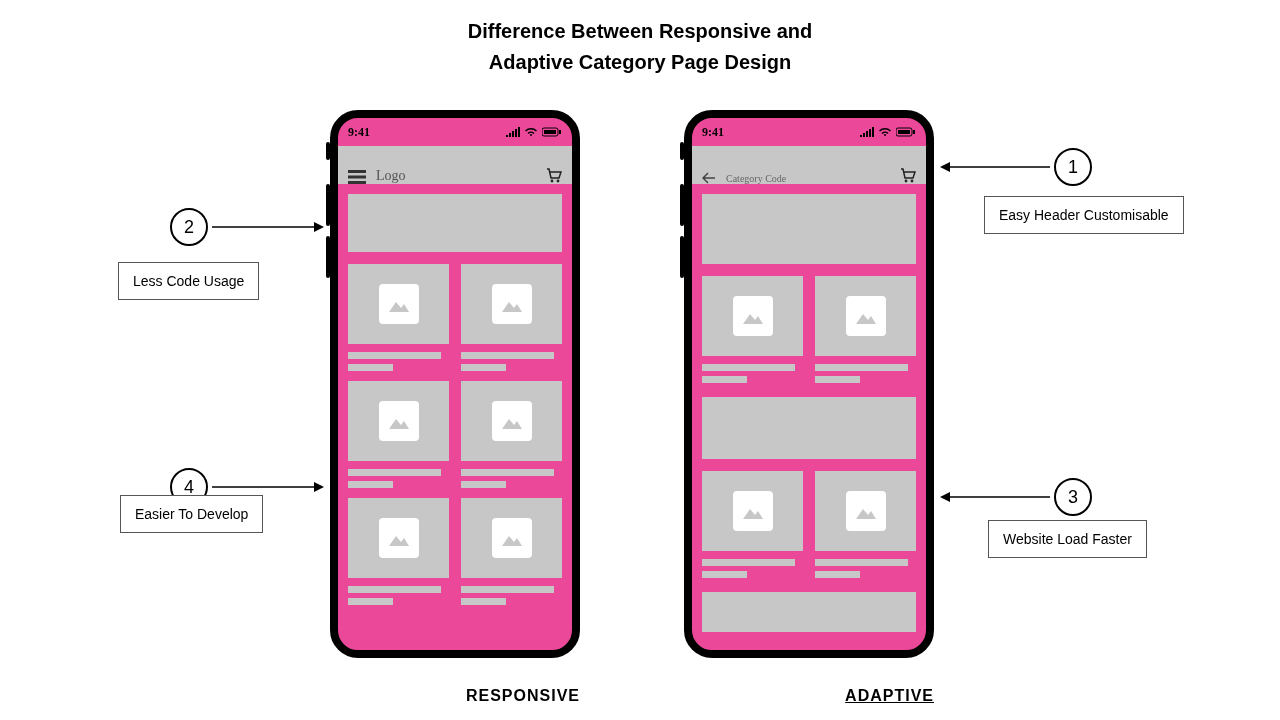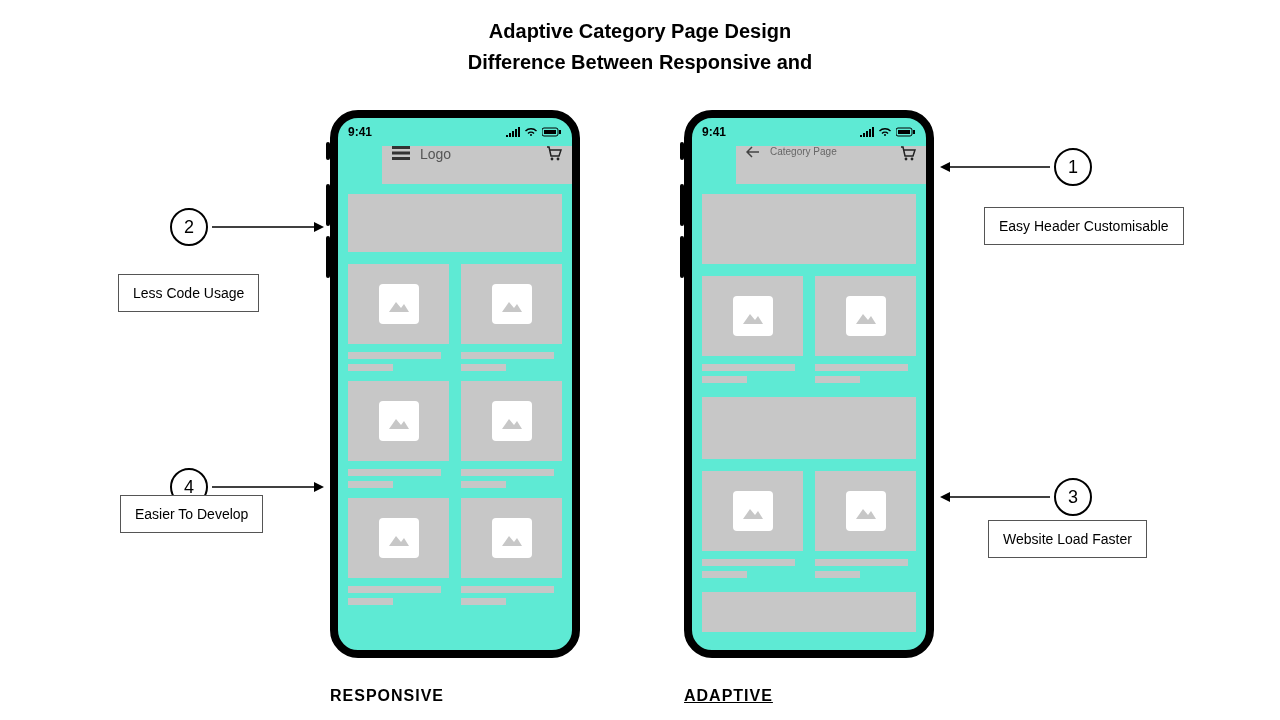--- a/index.html
+++ b/index.html
@@ -21,34 +21,35 @@
     font-weight: 700;
     line-height: 1.55;
     color: #000;
   }
   .phone {
     position: absolute;
     width: 250px;
     height: 548px;
     border: 8px solid #000;
     border-radius: 28px;
-    background: #5eead4;
+    background: #ec4899;
     overflow: hidden;
+    font-family: Liberation Serif, serif;
   }
   #phone-left  { left: 330px; top: 110px; }
   #phone-right { left: 684px; top: 110px; }
 
   .phone-label {
     position: absolute;
     font-size: 16px;
     font-weight: 700;
     letter-spacing: 1px;
     color: #000;
     width: 250px;
-    text-align: left;
+    text-align: right;
   }
   #label-left  { left: 330px; top: 687px; }
   #label-right { left: 684px; top: 687px; text-decoration: underline; }
 
   
   .side-btns { position: absolute; top: 142px; width: 4px; }
   .side-btn  { background:#000; width:4px; border-radius:2px; margin-bottom:10px; }
   .side-left  { left: 326px; }
   .side-right { left: 680px; }
 
@@ -60,26 +61,25 @@
     padding: 0 10px;
     font-size: 12px;
     font-weight: 600;
   }
   .status-icons { display:flex; gap:4px; align-items:center; }
 
   .appbar {
     background: #c7c7c7;
     height: 38px;
     display: flex;
-    align-items: flex-start;
+    align-items: flex-end;
     padding: 0 10px;
     gap: 10px;
     color: #555;
     font-size: 14px;
-    margin-left: 44px;
   }
   .appbar.small { font-size: 10px; color:#666; }
   .appbar .spacer { flex: 1; }
 
   .scroll-area { padding: 10px 10px 0 10px; }
   .hero { background:#c7c7c7; height:58px; margin-bottom:12px; }
   #phone-right .hero2 { height:70px; }
 
   .grid2 { display:grid; grid-template-columns:1fr 1fr; gap:10px 12px; }
   .card .img {
@@ -101,22 +101,22 @@
     background:#fff;
   }
   .arrow { position:absolute; }
 
   svg.icon { display:block; }
 </style>
 </head>
 <body>
 
 <div class="title">
+  <div>Difference Between Responsive and</div>
   <div>Adaptive Category Page Design</div>
-  <div>Difference Between Responsive and</div>
 </div>
 
 <div class="side-btns side-left">
   <div class="side-btn" style="height:18px"></div>
   <div class="side-btn" style="height:42px;margin-top:24px"></div>
   <div class="side-btn" style="height:42px"></div>
 </div>
 <div class="side-btns side-right">
   <div class="side-btn" style="height:18px"></div>
   <div class="side-btn" style="height:42px;margin-top:24px"></div>
@@ -240,21 +240,21 @@
           <rect x="0" y="1" width="16" height="8" rx="2" fill="none" stroke="#000" stroke-width="1"></rect>
           <rect x="2" y="3" width="12" height="4" fill="#000"></rect>
           <rect x="17" y="3" width="2" height="4" fill="#000"></rect>
         </svg>
     </span>
   </div>
   <div class="appbar small">
     <svg class="icon" width="14" height="12">
         <path d="M6 1L1 6l5 5M1 6h12" fill="none" stroke="#444" stroke-width="1.5"></path>
       </svg>
-    <span>Category Page</span>
+    <span>Category Code</span>
     <span class="spacer"></span>
     <svg class="icon" width="16" height="16">
         <path d="M1 1h2l2 9h8l2-6H4" fill="none" stroke="#222" stroke-width="1.5"></path>
         <circle cx="6" cy="13" r="1.4" fill="#222"></circle>
         <circle cx="12" cy="13" r="1.4" fill="#222"></circle>
       </svg>
   </div>
   <div class="scroll-area">
     <div class="hero hero2"></div>
     <div class="grid2">
@@ -307,35 +307,35 @@
         </div>
     </div>
     <div class="hero" style="margin-top:14px;height:40px"></div>
   </div>
 </div>
 
 <div id="label-left" class="phone-label">RESPONSIVE</div>
 <div id="label-right" class="phone-label">ADAPTIVE</div>
 
 <div class="callout-num" style="left:1054px; top:148px">1</div>
-<div class="callout-box" style="left:984px; top:207px">Easy Header Customisable</div>
+<div class="callout-box" style="left:984px; top:196px">Easy Header Customisable</div>
 <svg class="arrow" style="left:940px; top:160px" width="110" height="14">
     <line x1="110" y1="7" x2="8" y2="7" stroke="#000" stroke-width="1.5"></line>
     <polygon points="0,7 10,2 10,12" fill="#000"></polygon>
   </svg>
 
 <div class="callout-num" style="left:1054px; top:478px">3</div>
 <div class="callout-box" style="left:988px; top:520px">Website Load Faster</div>
 <svg class="arrow" style="left:940px; top:490px" width="110" height="14">
     <line x1="110" y1="7" x2="8" y2="7" stroke="#000" stroke-width="1.5"></line>
     <polygon points="0,7 10,2 10,12" fill="#000"></polygon>
   </svg>
 
 <div class="callout-num" style="left:170px; top:208px">2</div>
-<div class="callout-box" style="left:118px; top:274px">Less Code Usage</div>
+<div class="callout-box" style="left:118px; top:262px">Less Code Usage</div>
 <svg class="arrow" style="left:212px; top:220px" width="112" height="14">
     <line x1="0" y1="7" x2="104" y2="7" stroke="#000" stroke-width="1.5"></line>
     <polygon points="112,7 102,2 102,12" fill="#000"></polygon>
   </svg>
 
 <div class="callout-num" style="left:170px; top:468px">4</div>
 <div class="callout-box" style="left:120px; top:495px">Easier To Develop</div>
 <svg class="arrow" style="left:212px; top:480px" width="112" height="14">
     <line x1="0" y1="7" x2="104" y2="7" stroke="#000" stroke-width="1.5"></line>
     <polygon points="112,7 102,2 102,12" fill="#000"></polygon>

